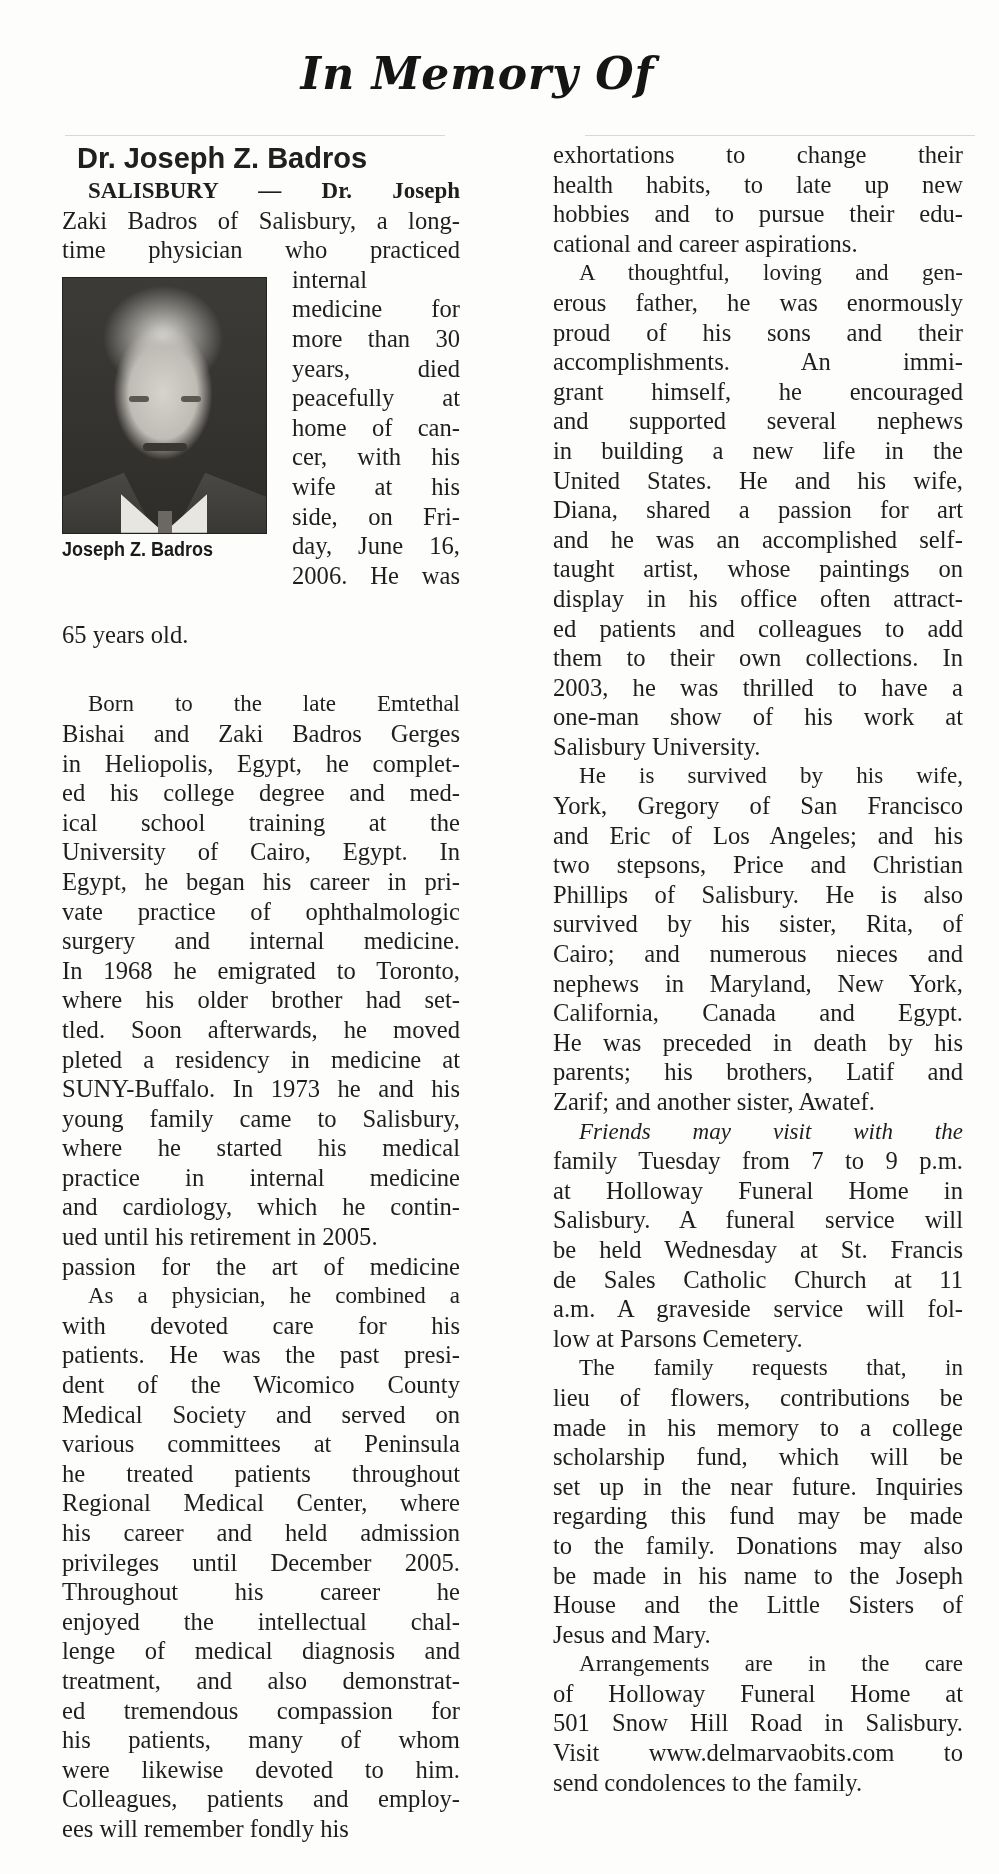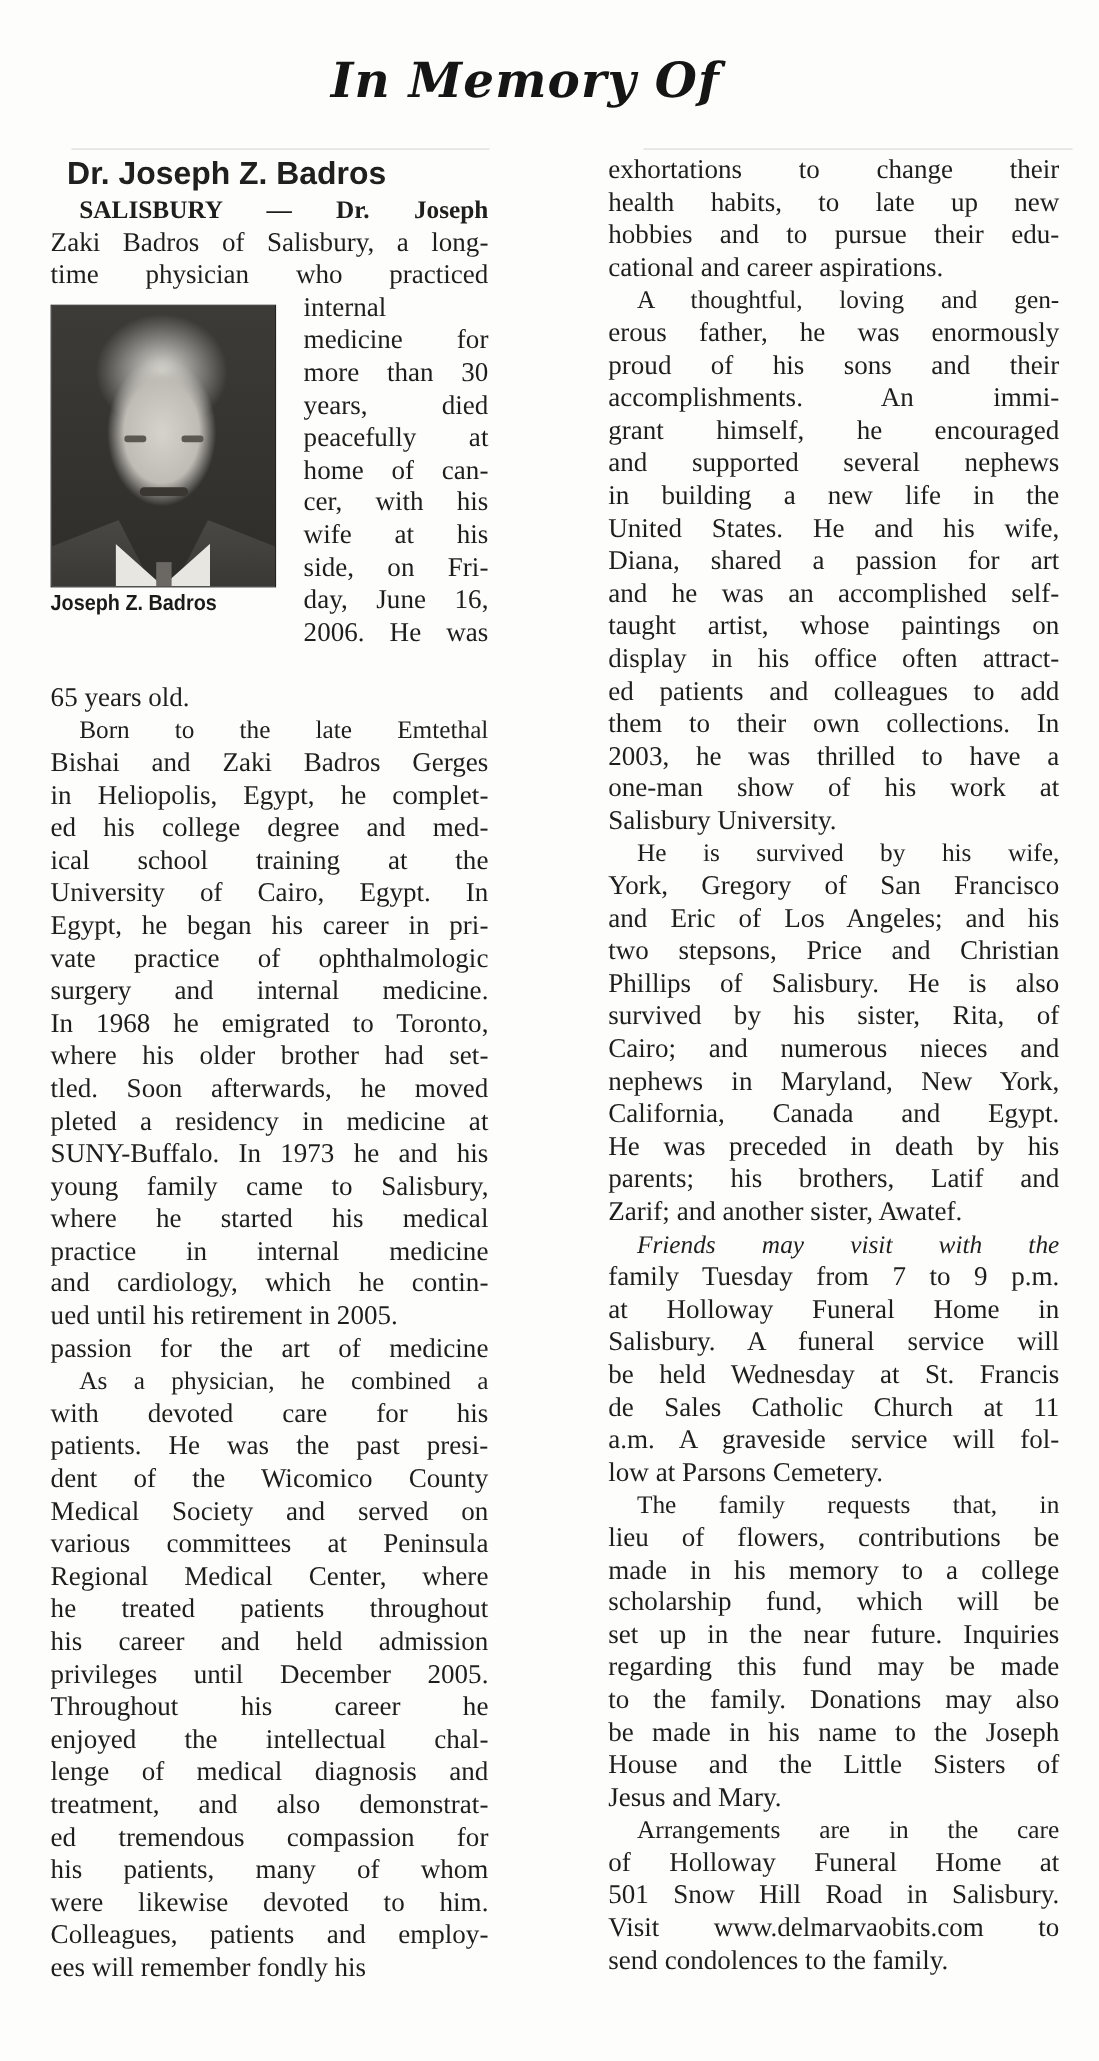--- a/index.html
+++ b/index.html
@@ -34,21 +34,21 @@
       height: 1px;
       background: #d8d8d4;
     }
     .rule.left { left: 65px; top: 135px; width: 380px; }
     .rule.right { left: 585px; top: 135px; width: 390px; }
 
     .col {
       position: absolute;
       top: 140px;
     }
-    .col.left { left: 46px; width: 398px; }
+    .col.left { left: 62px; width: 398px; }
     .col.right { left: 553px; width: 410px; }
 
     .headline {
       font-family: "Liberation Sans", "DejaVu Sans", sans-serif;
       font-weight: bold;
       font-size: 29px;
       color: #202020;
       margin: 0 0 0 15px;
       height: 36px;
       line-height: 36px;
@@ -183,21 +183,21 @@
         <div class="line">cer, with his</div>
         <div class="line">wife at his</div>
         <div class="line">side, on Fri-</div>
         <div class="line">day, June 16,</div>
         <div class="line">2006. He was</div>
       </div>
   </div>
 
   <div id="left-body">
       <div class="line last">65 years old.</div>
-      <div class="line indent" style="font-size: 22.993px;">Born to the late Emtethal</div>
+      <div class="line indent" style="font-size: 22.993px; margin-top: 40px;">Born to the late Emtethal</div>
       <div class="line">Bishai and Zaki Badros Gerges</div>
       <div class="line">in Heliopolis, Egypt, he complet-</div>
       <div class="line">ed his college degree and med-</div>
       <div class="line">ical school training at the</div>
       <div class="line">University of Cairo, Egypt. In</div>
       <div class="line">Egypt, he began his career in pri-</div>
       <div class="line">vate practice of ophthalmologic</div>
       <div class="line">surgery and internal medicine.</div>
       <div class="line">In 1968 he emigrated to Toronto,</div>
       <div class="line">where his older brother had set-</div>
@@ -209,22 +209,22 @@
       <div class="line">practice in internal medicine</div>
       <div class="line">and cardiology, which he contin-</div>
       <div class="line last">ued until his retirement in 2005.</div>
       <div class="line">passion for the art of medicine</div>
       <div class="line indent" style="font-size: 22.993px;">As a physician, he combined a</div>
       <div class="line">with devoted care for his</div>
       <div class="line">patients. He was the past presi-</div>
       <div class="line">dent of the Wicomico County</div>
       <div class="line">Medical Society and served on</div>
       <div class="line">various committees at Peninsula</div>
+      <div class="line">he treated patients throughout</div>
       <div class="line">Regional Medical Center, where</div>
-      <div class="line">he treated patients throughout</div>
       <div class="line">his career and held admission</div>
       <div class="line">privileges until December 2005.</div>
       <div class="line">Throughout his career he</div>
       <div class="line">enjoyed the intellectual chal-</div>
       <div class="line">lenge of medical diagnosis and</div>
       <div class="line">treatment, and also demonstrat-</div>
       <div class="line">ed tremendous compassion for</div>
       <div class="line">his patients, many of whom</div>
       <div class="line">were likewise devoted to him.</div>
       <div class="line">Colleagues, patients and employ-</div>

